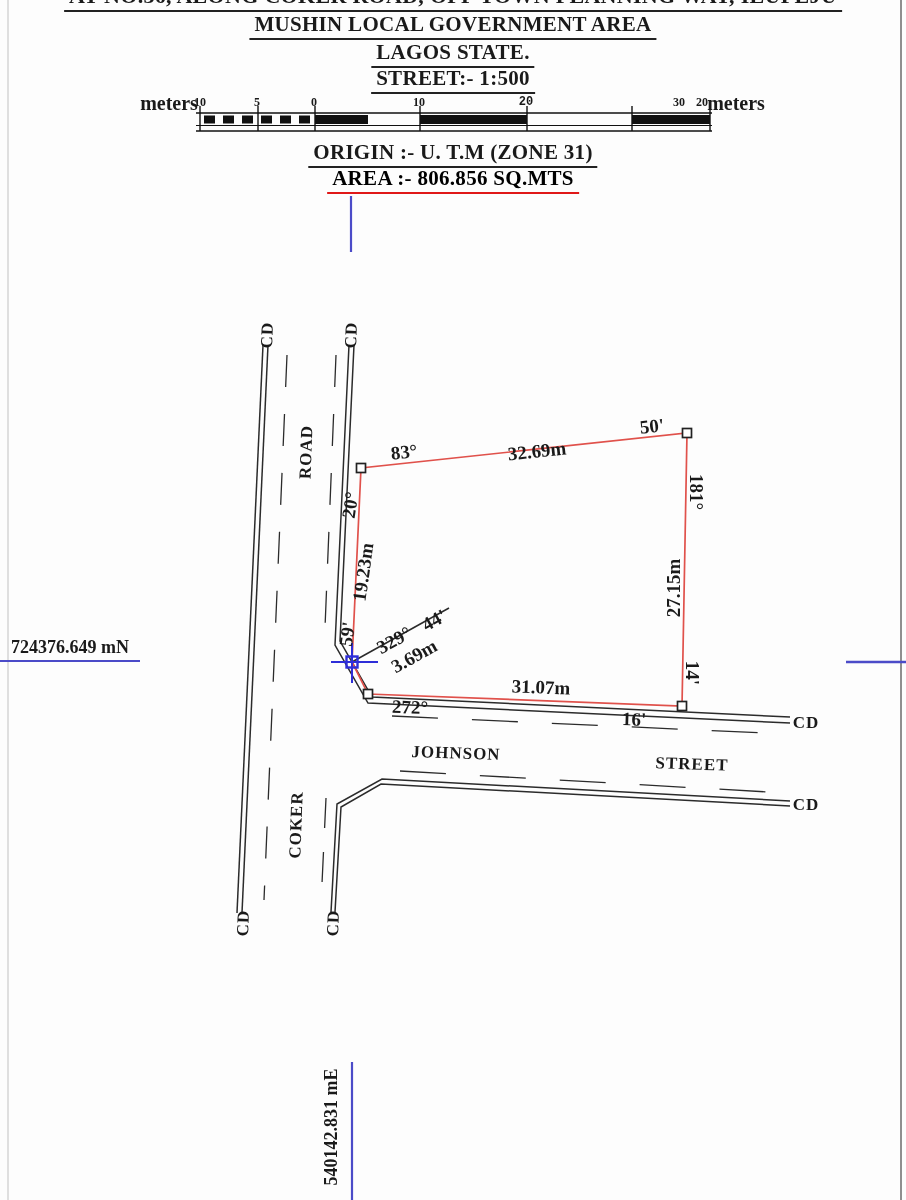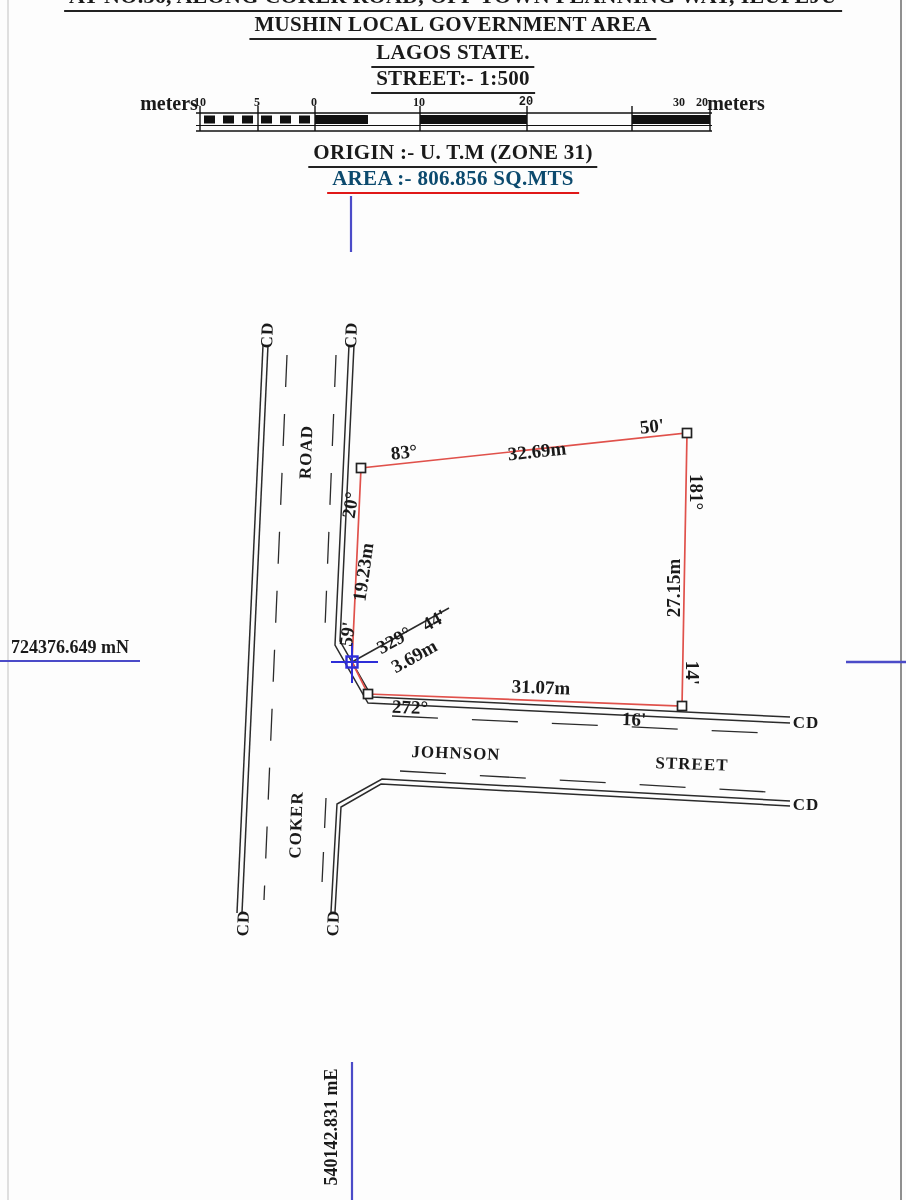--- a/index.html
+++ b/index.html
@@ -9,21 +9,21 @@
     font-family:"Liberation Serif","DejaVu Serif",serif;
     color:#1a1a1a;
   }
   .page{position:absolute;inset:0;}
   svg.draw{position:absolute;left:0;top:0;}
   .hline{
     position:absolute;left:453px;transform:translateX(-50%);
     font-weight:bold;white-space:nowrap;text-align:center;
     border-bottom:2px solid #222;padding:0 5px 1px 5px;letter-spacing:.3px;
   }
-  .hline.red{color:#0c4a6e;border-bottom-color:#e01818;}
+  .hline.red{color:#000000;border-bottom-color:#e01818;}
   .lbl{
     position:absolute;font-weight:bold;white-space:nowrap;
     font-size:19px;line-height:1;transform-origin:center;
   }
   .ctr{transform:translate(-50%,-50%);}
   .sb{font-size:12px;}
   .sm{font-size:20px;}
   .road{font-size:17px;letter-spacing:1px;}
   .coord{font-size:18px;}
 </style>

